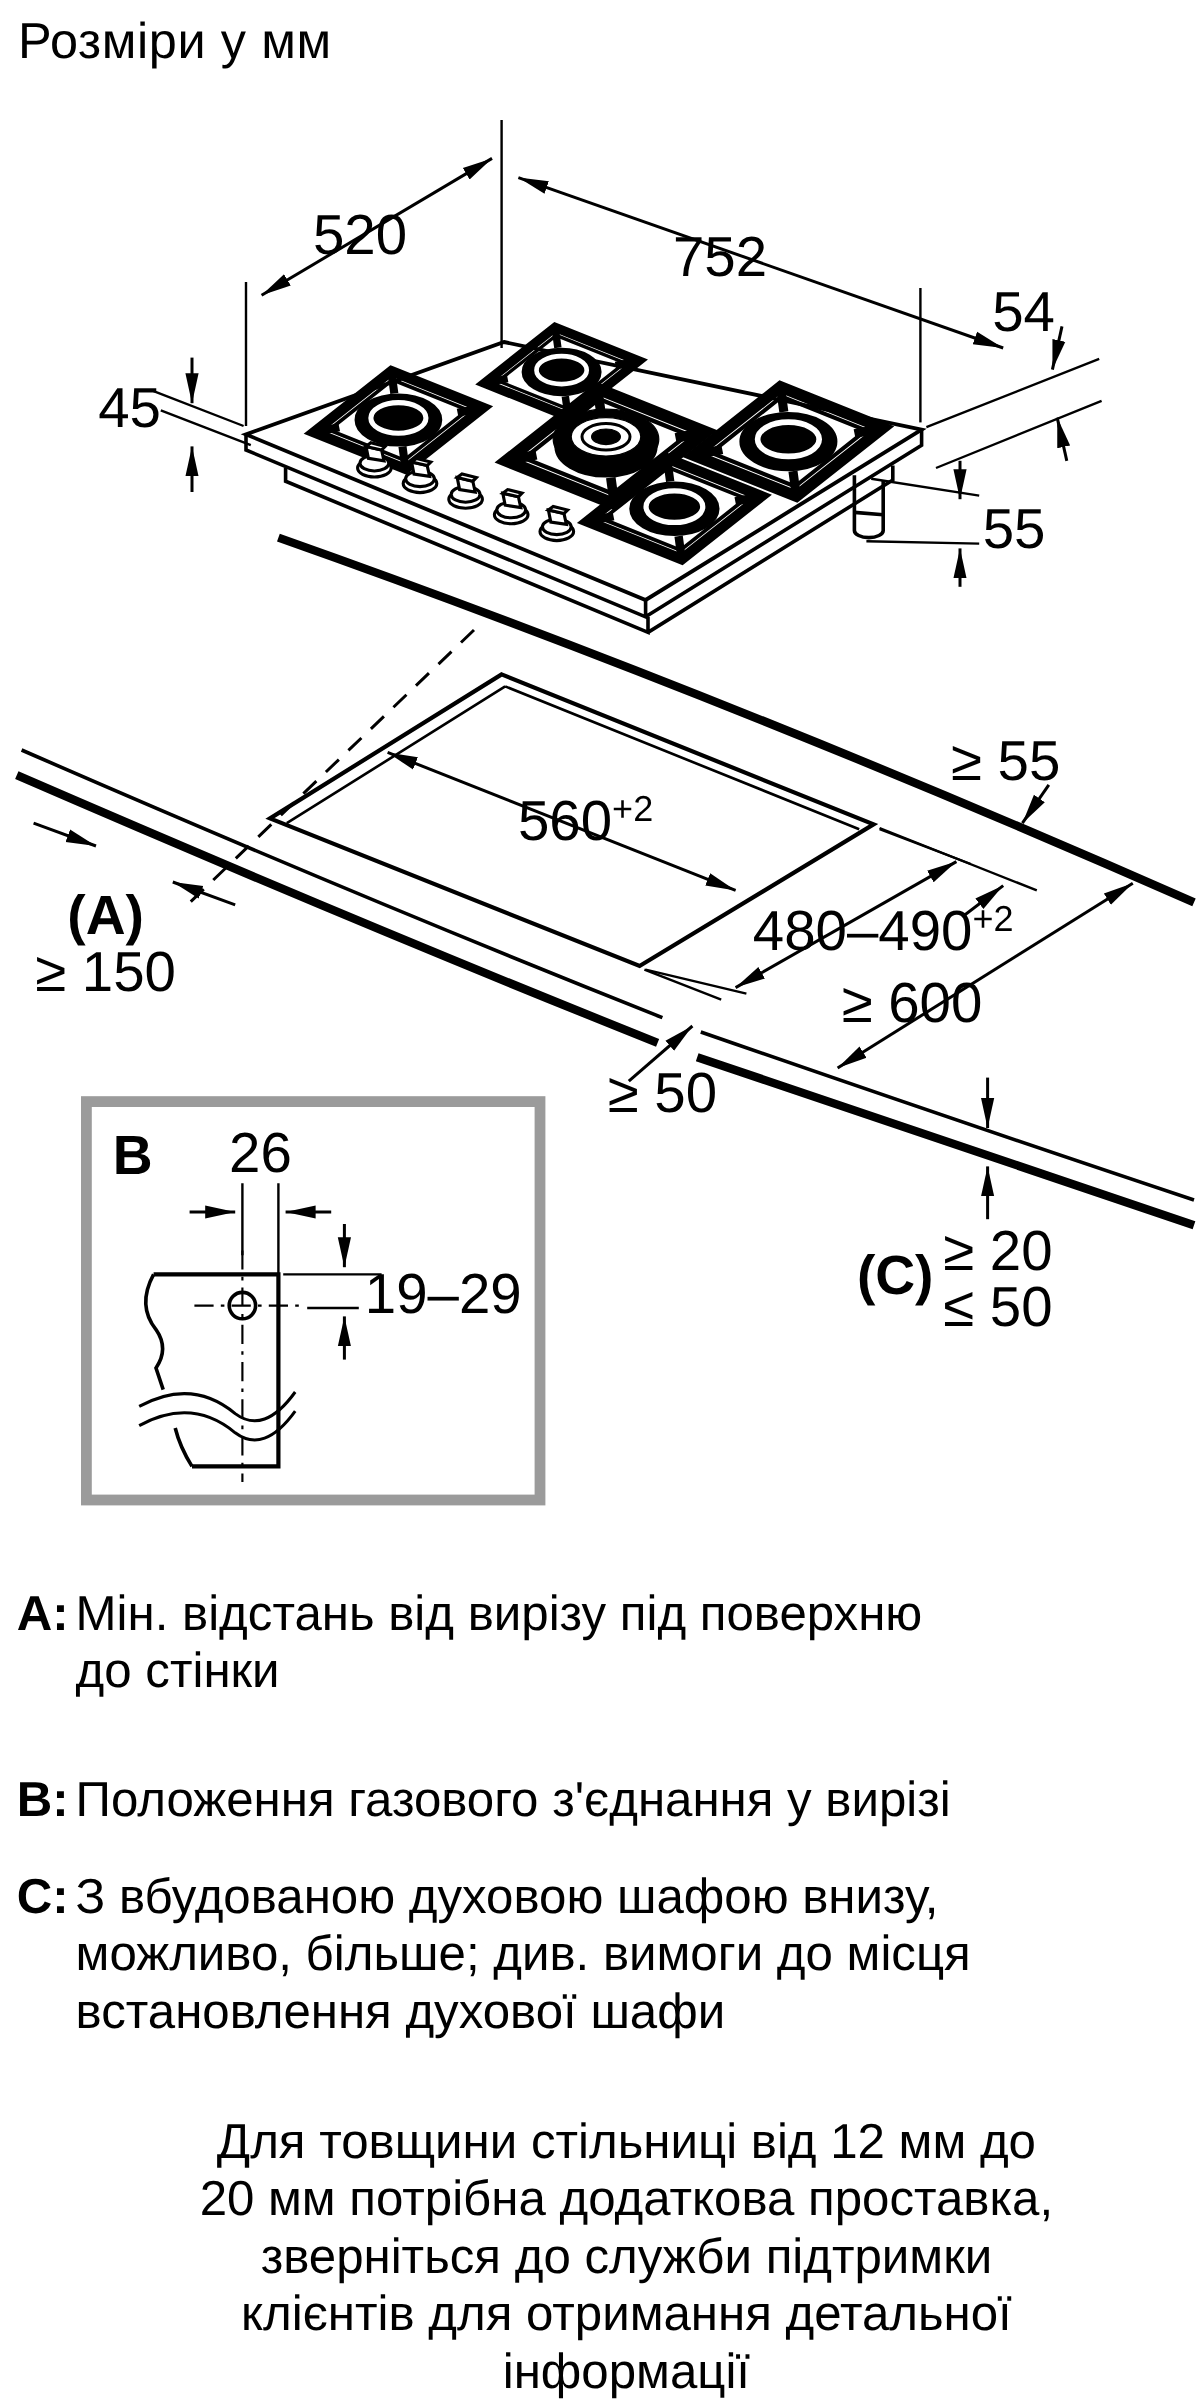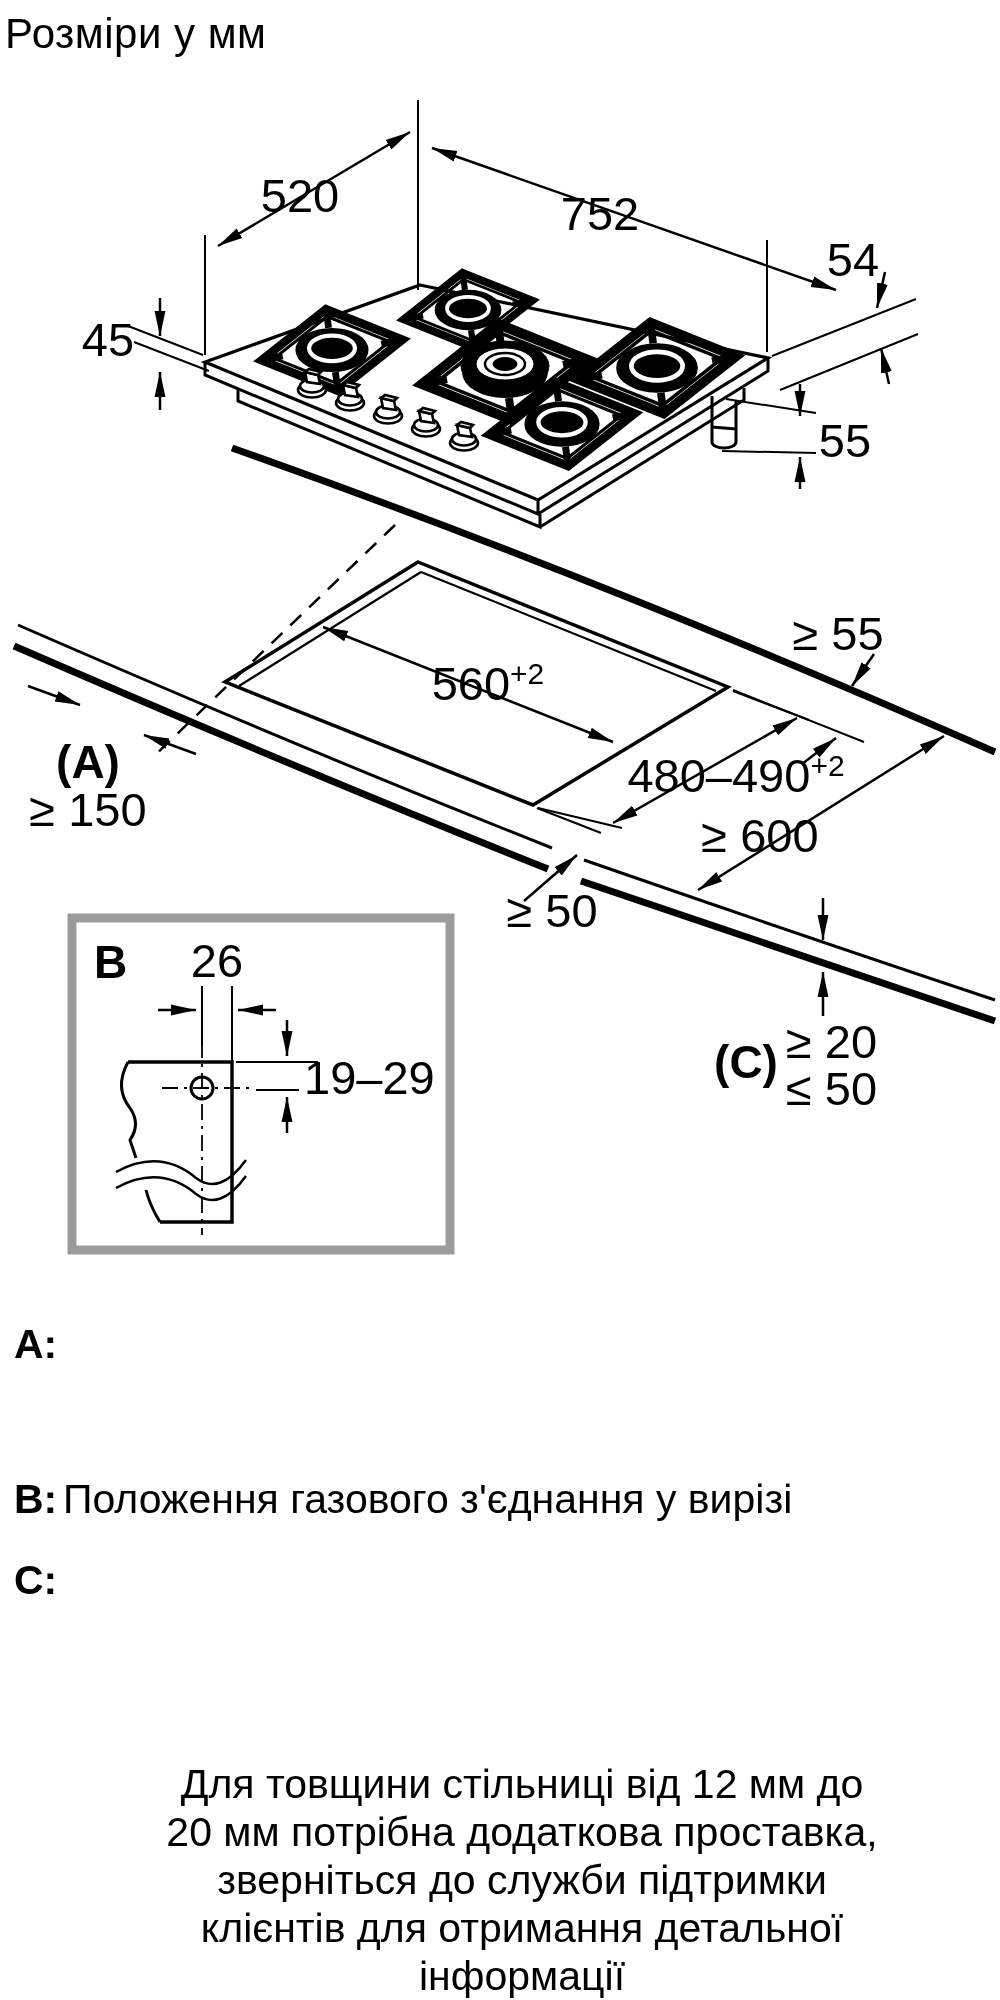--- a/index.html
+++ b/index.html
@@ -1,20 +1,20 @@
 <!DOCTYPE html>
 <html><head>
 <meta charset="utf-8">
 <style>
   html,body{margin:0;padding:0;}
   body{
     width:1000px;height:2000px;position:relative;background:#ffffff;color:#000;
     font-family:"Liberation Sans",sans-serif;overflow:hidden;
   }
-  .title{position:absolute;top:10px;left:5px;font-size:42px;letter-spacing:0.5px;}
+  .title{position:absolute;top:10px;left:15px;font-size:42px;letter-spacing:0.5px;}
   .drawing{position:absolute;top:0;left:0;}
   .note{position:absolute;left:14px;display:flex;font-size:41px;line-height:48px;width:940px;}
   .note .key{font-weight:bold;flex:none;width:49px;}
   .note .txt{white-space:pre-line;}
   .footnote{position:absolute;left:72px;font-size:41px;line-height:48px;white-space:pre-line;width:900px;text-align:center;}
   svg text{fill:#000;}
   .dim{font:47px "Liberation Sans",sans-serif;}
   .dimbold{font:bold 46px "Liberation Sans",sans-serif;}
   .sup{font-size:30px;}
 </style>
@@ -196,28 +196,33 @@
       <path stroke-width="2" d="M236,1062 L318,1062 M256,1090 L299,1090"></path>
       <path stroke-width="2.5" marker-end="url(#ah)" d="M287,1020 L287,1056"></path>
       <path stroke-width="2.5" marker-end="url(#ah)" d="M287,1133 L287,1097"></path>
     </g>
     <text class="dim" x="304" y="1094">19–29</text>
   </g>
 </svg>
 
 <div class="note" style="top:1320px">
   <span class="key">A:</span>
+  <span class="txt">Мін. відстань від вирізу під поверхню
+до стінки</span>
 </div>
 
 <div class="note" style="top:1475px">
   <span class="key">B:</span>
   <span class="txt">Положення газового з'єднання у вирізі</span>
 </div>
 
 <div class="note" style="top:1556px">
   <span class="key">C:</span>
+  <span class="txt">З вбудованою духовою шафою внизу,
+можливо, більше; див. вимоги до місця
+встановлення духової шафи</span>
 </div>
 
 <div class="footnote" style="top:1760px">Для товщини стільниці від 12 мм до
 20 мм потрібна додаткова проставка,
 зверніться до служби підтримки
 клієнтів для отримання детальної
 інформації</div>
 
 </body></html>

